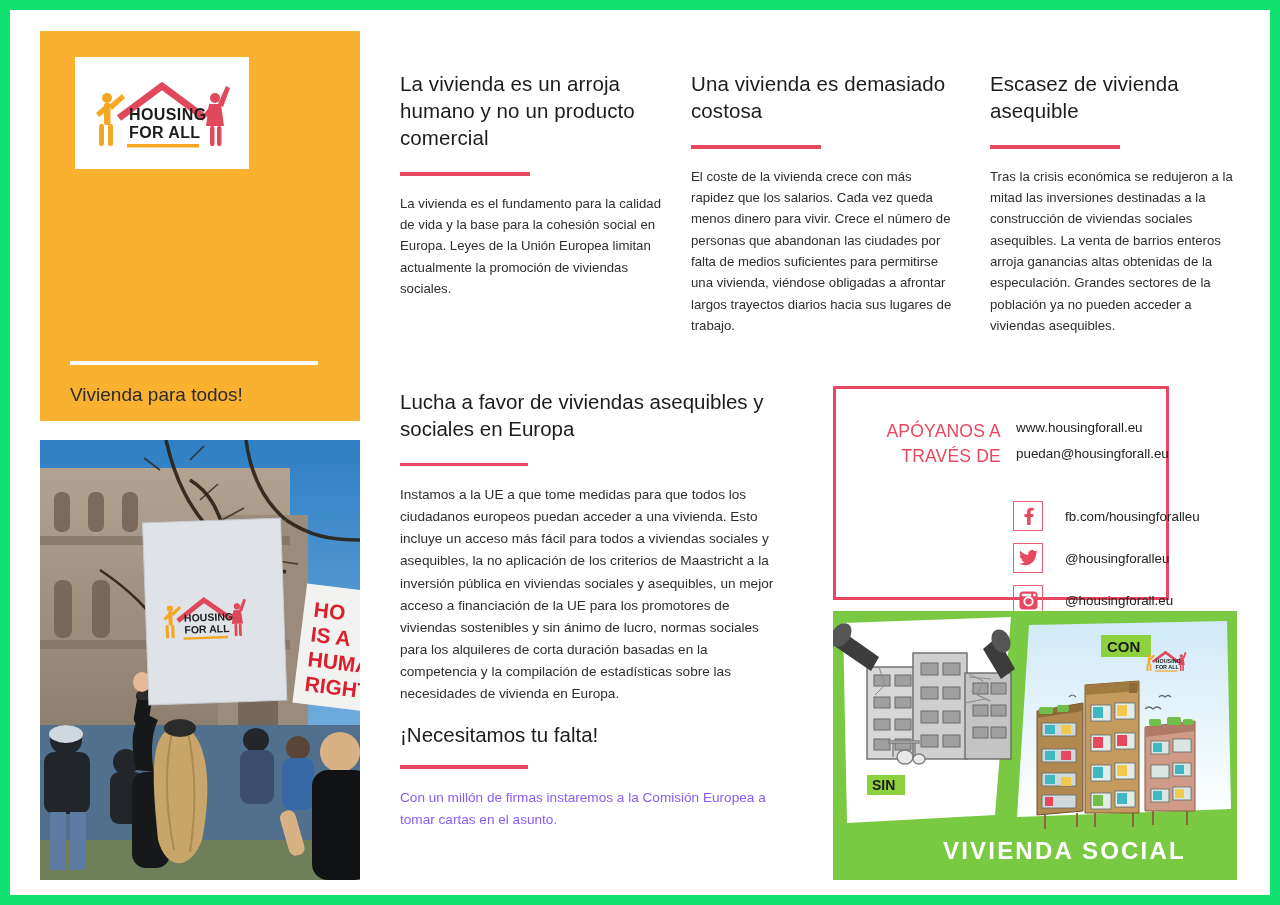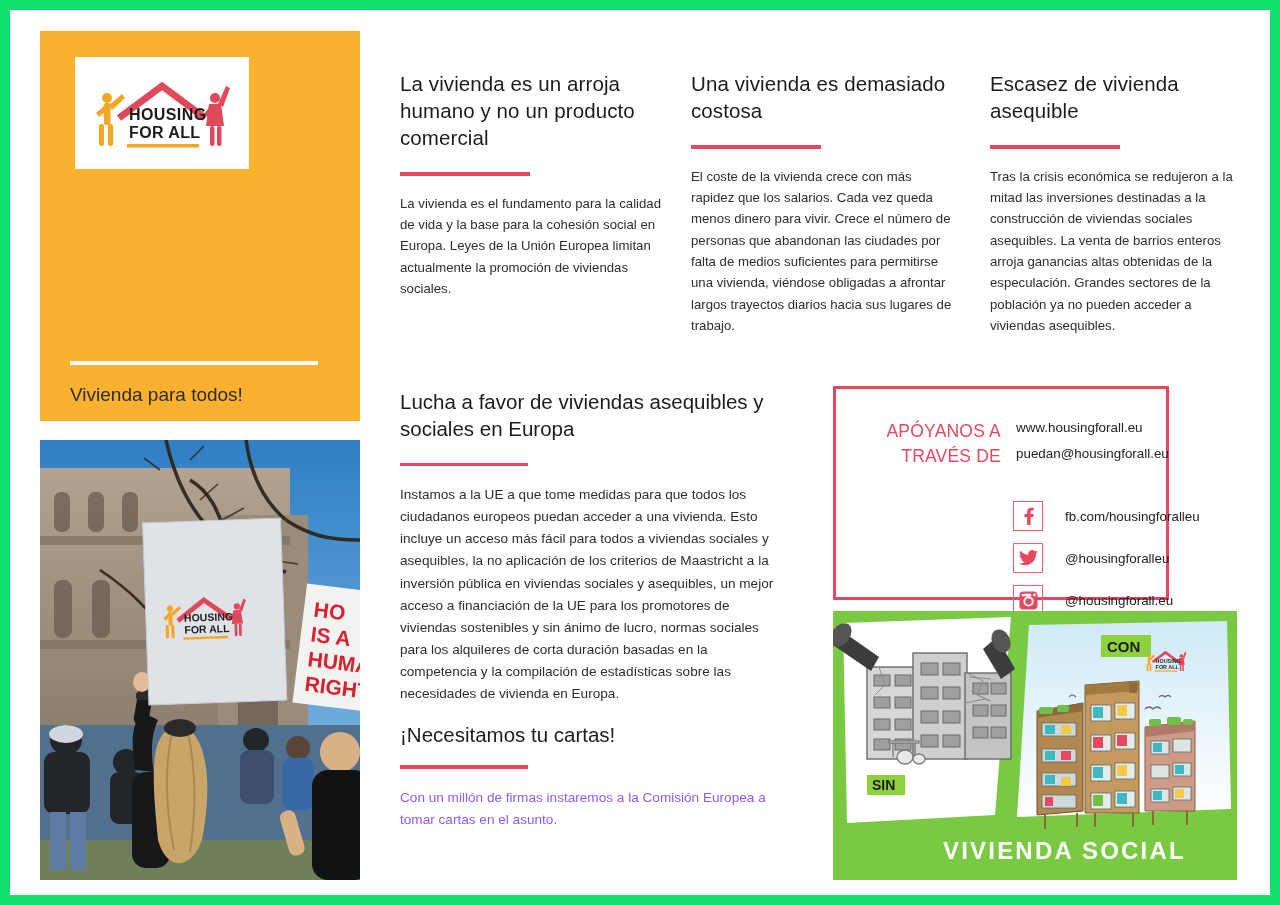--- a/index.html
+++ b/index.html
@@ -290,21 +290,21 @@
     <p>Tras la crisis económica se redujeron a la mitad las inversiones destinadas a la construcción de viviendas sociales asequibles. La venta de barrios enteros arroja ganancias altas obtenidas de la especulación. Grandes sectores de la población ya no pueden acceder a viviendas asequibles.</p>
   </div>
 
   <div class="wide">
     <h2>Lucha a favor de viviendas asequibles y sociales en Europa</h2>
     <div class="rule"></div>
     <p>Instamos a la UE a que tome medidas para que todos los ciudadanos europeos puedan acceder a una vivienda. Esto incluye un acceso más fácil para todos a viviendas sociales y asequibles, la no aplicación de los criterios de Maastricht a la inversión pública en viviendas sociales y asequibles, un mejor acceso a financiación de la UE para los promotores de viviendas sostenibles y sin ánimo de lucro, normas sociales para los alquileres de corta duración basadas en la competencia y la compilación de estadísticas sobre las necesidades de vivienda en Europa.</p>
   </div>
 
   <div class="sign">
-    <h2>¡Necesitamos tu cartas!</h2>
+    <h2>¡Necesitamos tu falta!</h2>
     <div class="rule"></div>
     <p>Con un millón de firmas instaremos a la Comisión Europea a tomar cartas en el asunto.</p>
   </div>
 
   <div class="contact-box">
     <div class="support-label">APÓYANOS A TRAVÉS DE</div>
 
     <div class="contact-lines">
       <div>www.housingforall.eu</div>
       <div>puedan@housingforall.eu</div>

